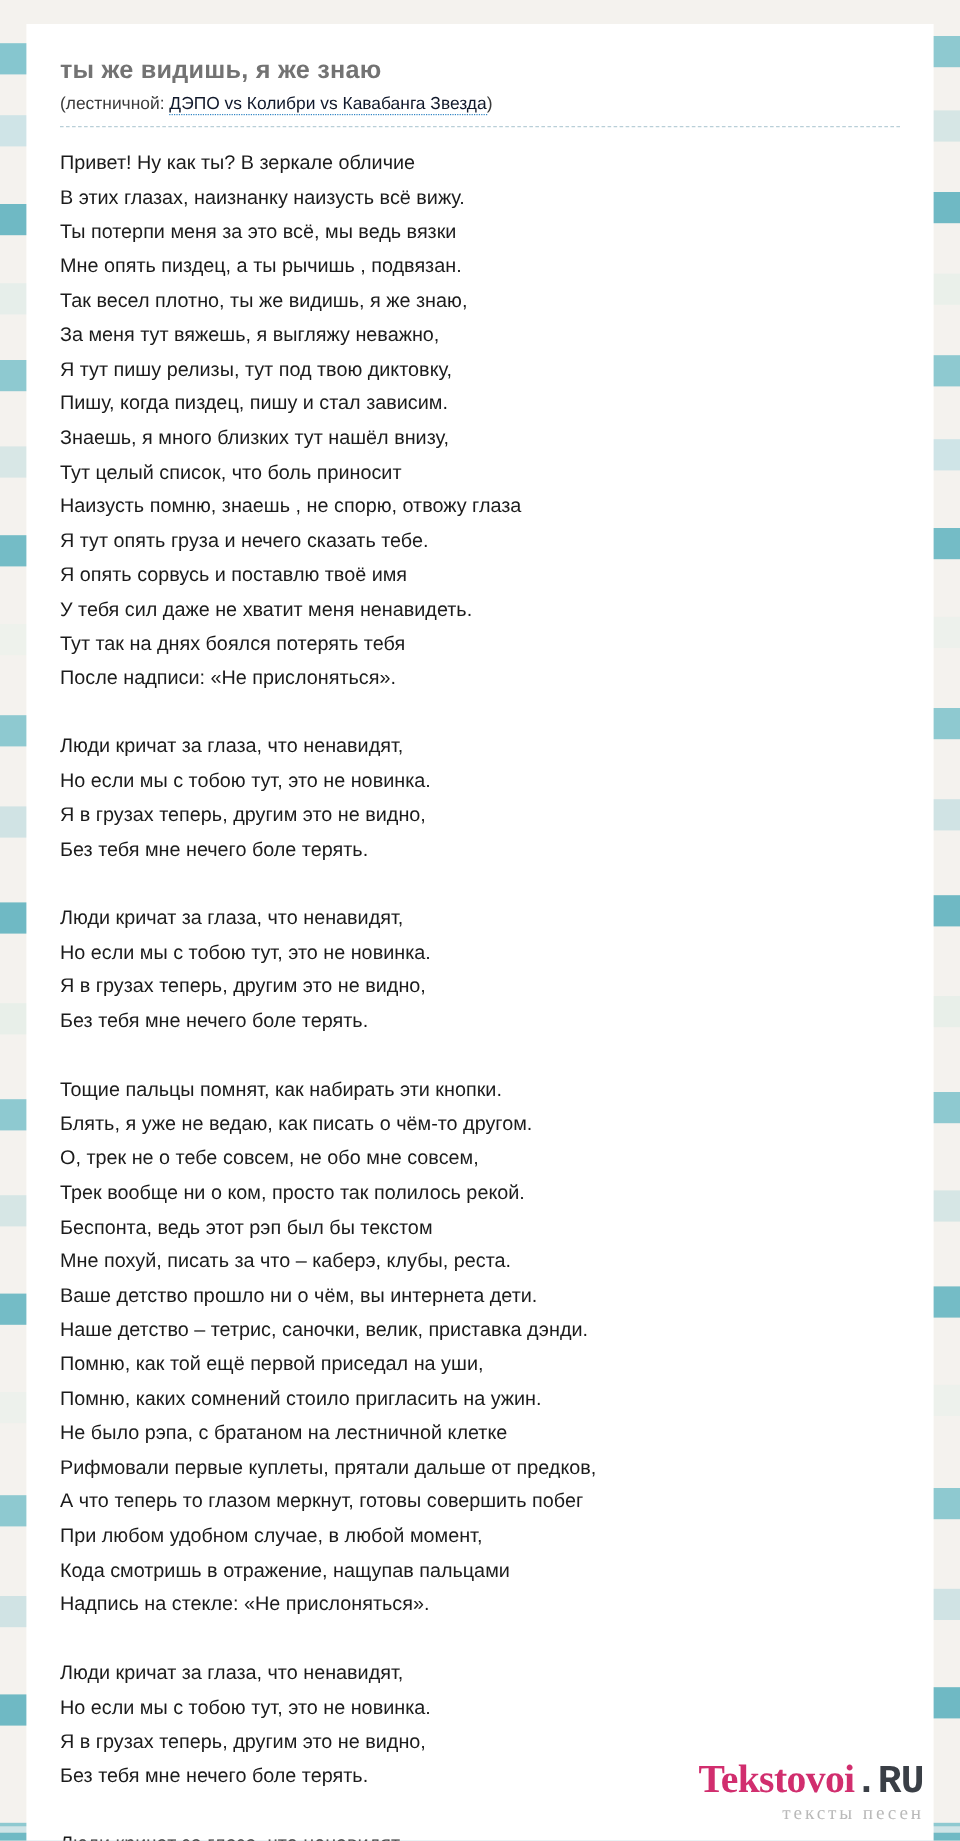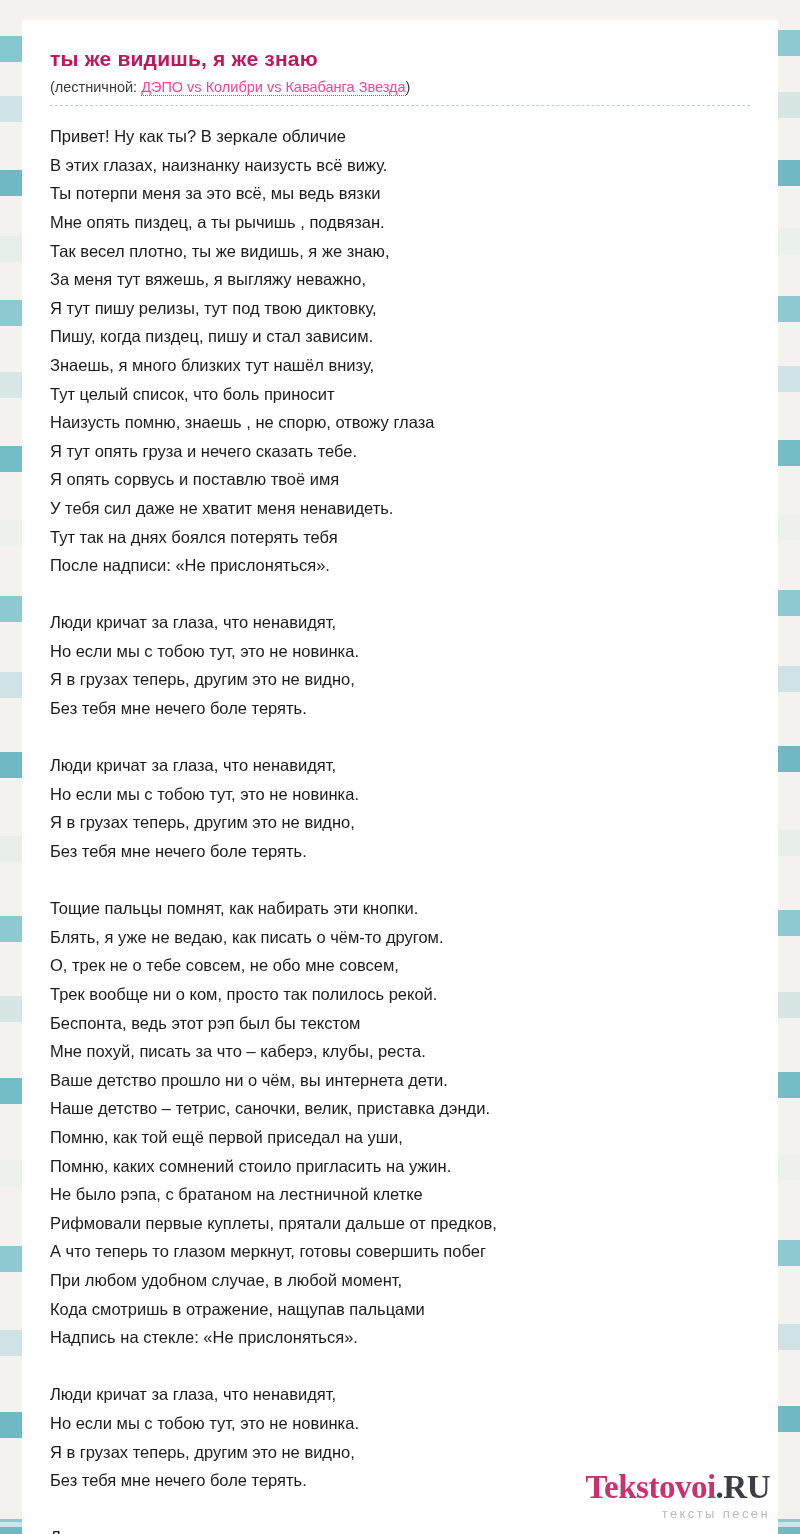--- a/index.html
+++ b/index.html
@@ -72,36 +72,36 @@
     left: 22px;
     top: 20px;
     width: 756px;
     min-height: 1455px;
     background: #ffffff;
     box-sizing: border-box;
     padding: 26px 28px 20px 28px;
   }
 
   .song-title {
-    color: #be185d;
+    color: #737373;
     font-size: 21px;
     font-weight: bold;
     letter-spacing: .2px;
     margin: 0 0 8px 0;
     line-height: 1.2;
   }
   .artist-line {
     font-size: 14.5px;
     color: #3a3a3a;
     padding-bottom: 10px;
     border-bottom: 1px dashed #b9cfd8;
     margin-bottom: 16px;
   }
   .artist-line a {
-    color: #ec4899;
+    color: #0f172a;
     text-decoration: none;
     border-bottom: 1px dotted #2f84c4;
   }
 
   .lyrics {
     font-size: 16.5px;
     line-height: 28.6px;
     color: #1b1b1b;
     white-space: pre-wrap;
     font-family: "Liberation Sans", sans-serif;
@@ -117,27 +117,29 @@
   }
   .logo-main {
     font-size: 33px;
     font-weight: bold;
     font-family: "Liberation Serif", serif;
     color: #d12e6e;
     letter-spacing: -.5px;
   }
   .logo-main .dark {
     color: #3a3f46;
+    font-family: Liberation Mono, monospace;
   }
   .logo-sub {
-    font-size: 13px;
+    font-size: 16px;
     color: #b9b9b9;
     letter-spacing: 2.4px;
     margin-top: 3px;
     text-transform: lowercase;
+    font-family: Liberation Serif, serif;
   }
 </style>
 </head>
 <body>
 
 <div class="frame">
   <div class="top-row"></div>
   <div class="bottom-row"></div>
   <div class="left-col"></div>
   <div class="right-col"></div>

